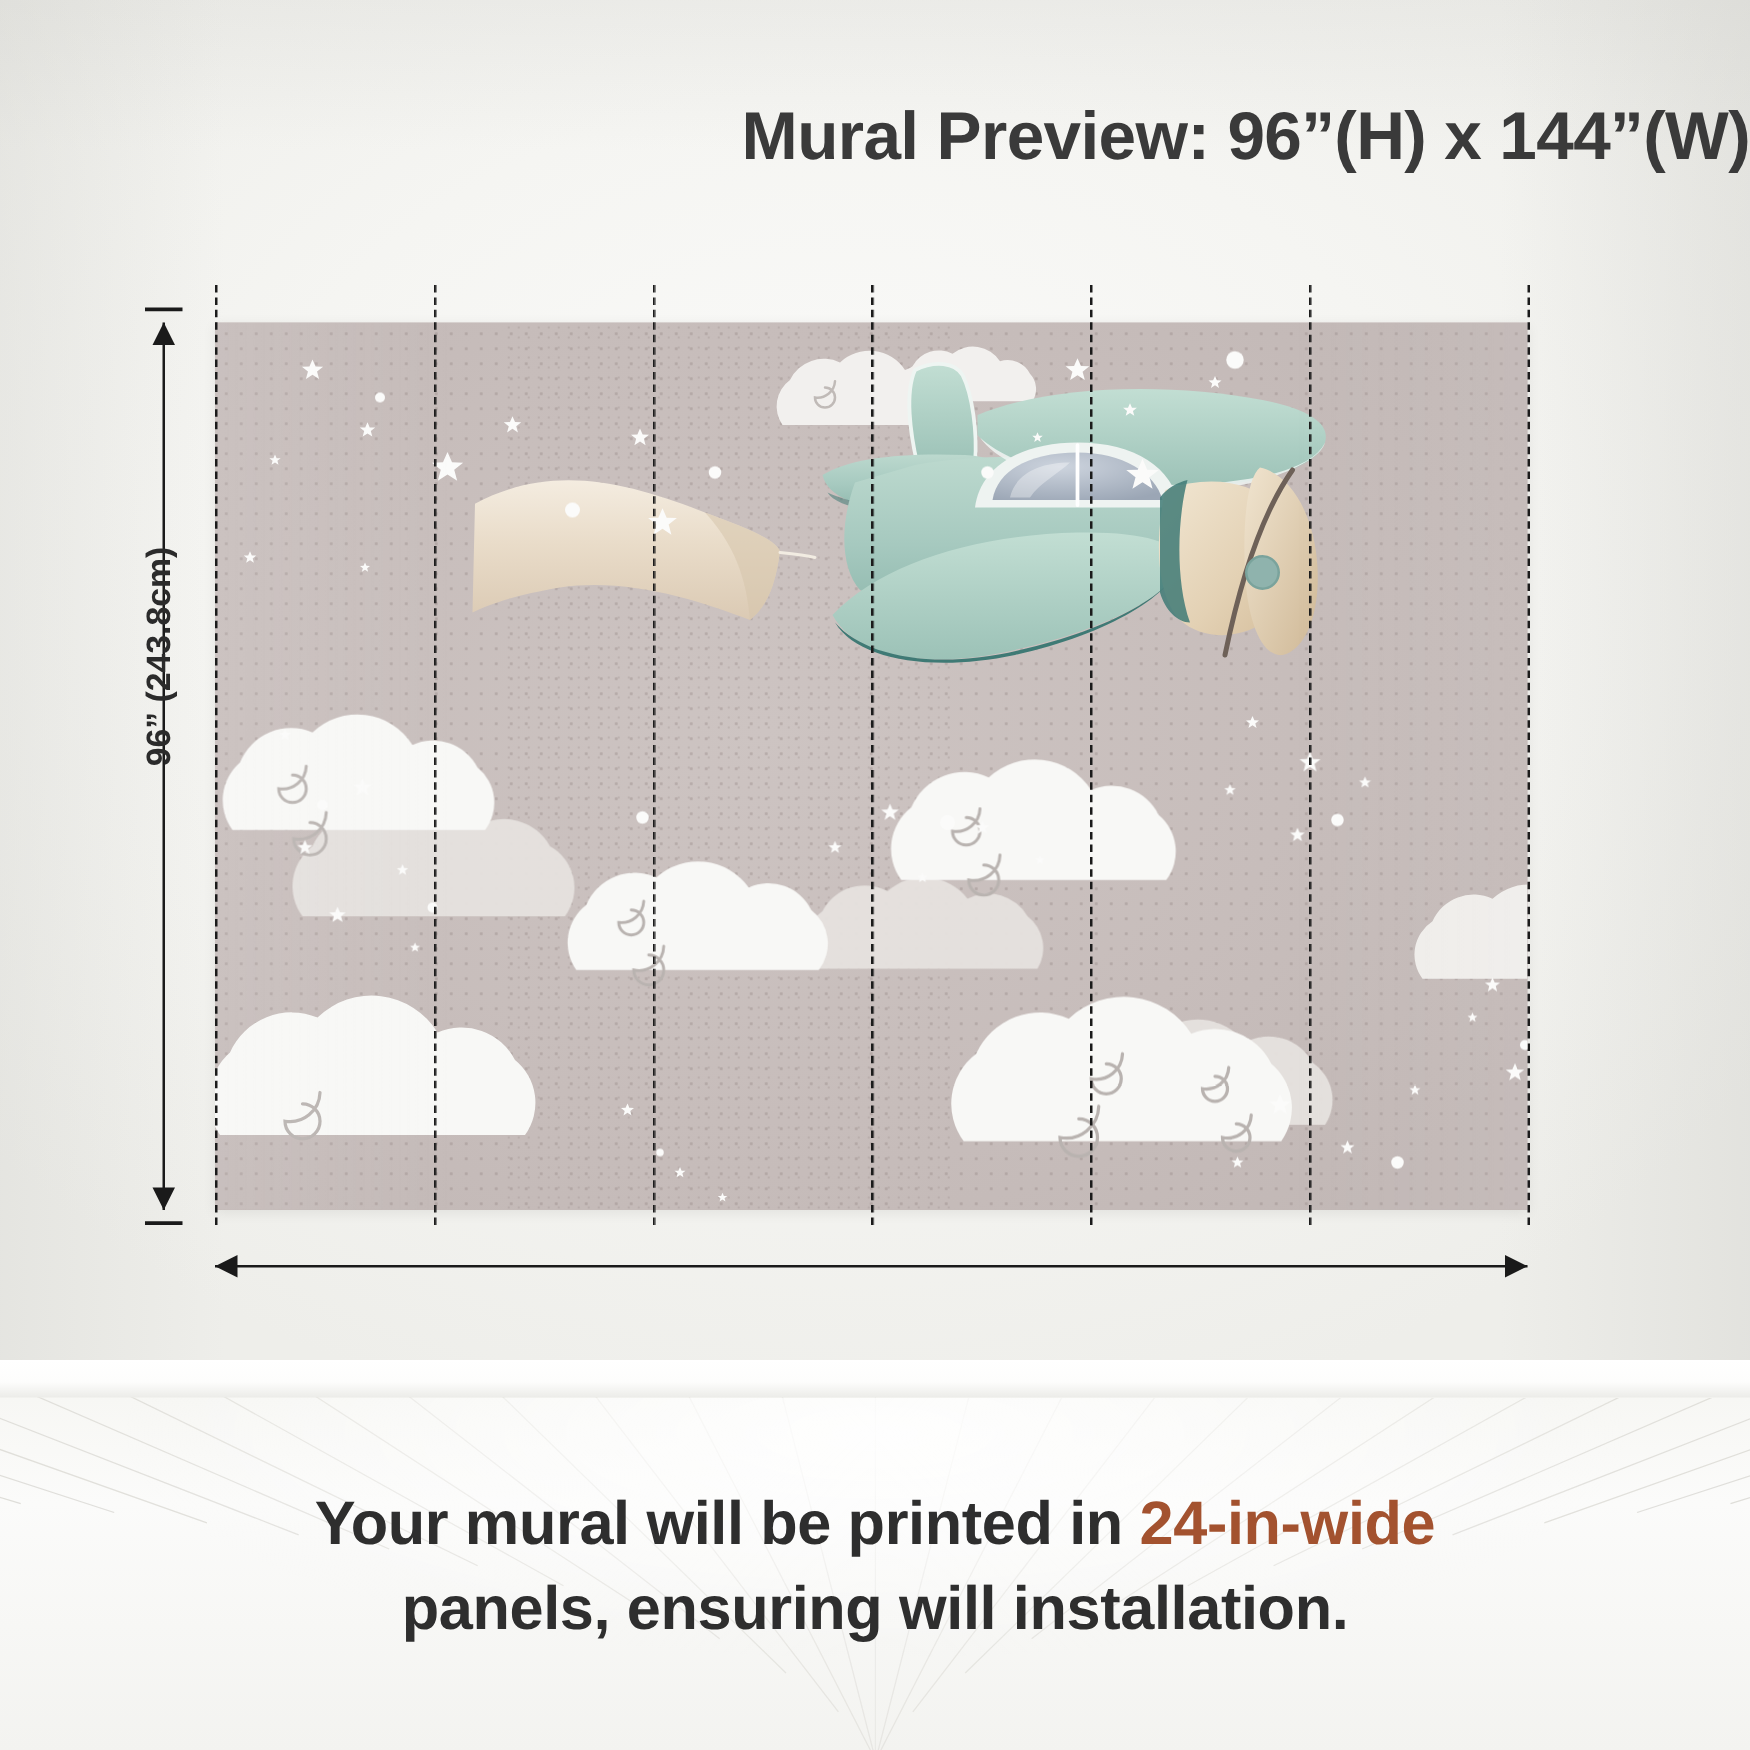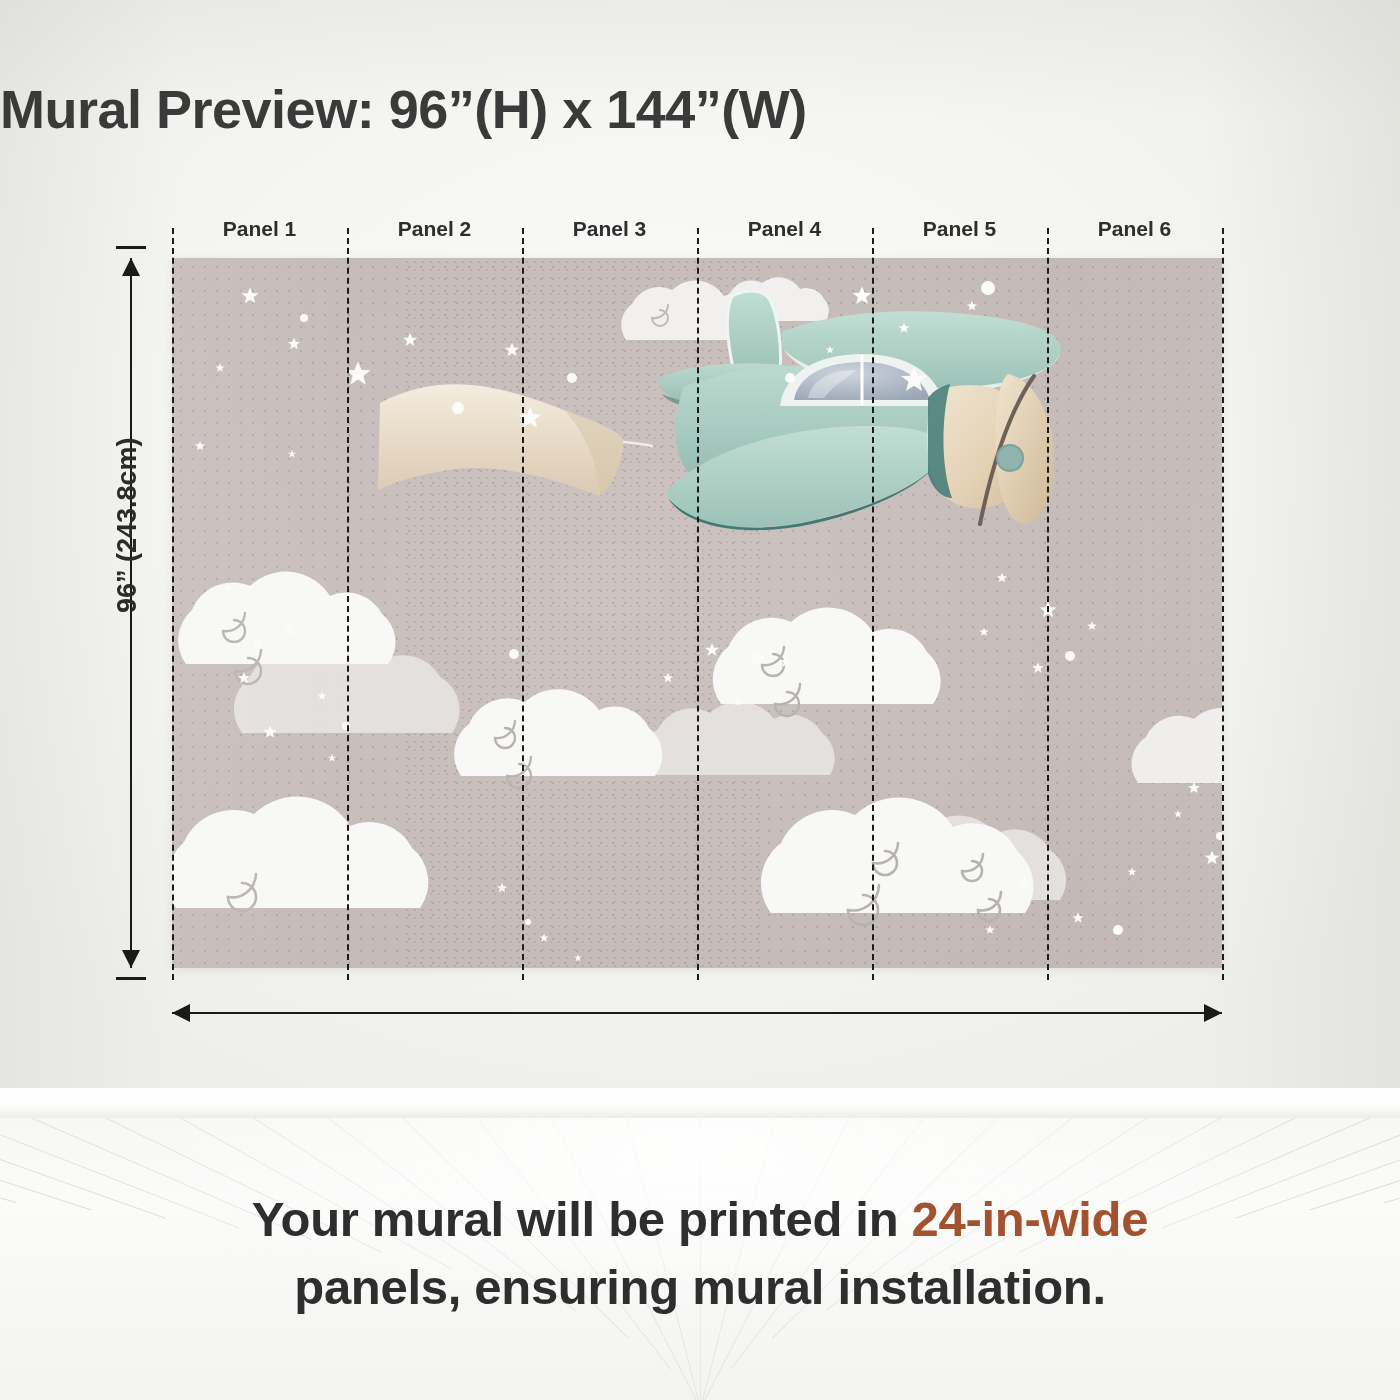--- a/index.html
+++ b/index.html
@@ -63,21 +63,21 @@
   .floor-sheen {
     position: absolute; left: 0; top: 0; width: 1400px; height: 282px;
     background: radial-gradient(ellipse 800px 240px at 50% 10%, rgba(255,255,255,.85), rgba(255,255,255,0) 75%);
   }
 
   
   .title {
     position: absolute;
     left: 0; top: 78px;
     width: 1400px;
-    text-align: left;
+    text-align: right;
     font-size: 54px;
     font-weight: 700;
     color: #3a3a3a;
     letter-spacing: -0.5px;
     white-space: nowrap;
   }
 
   
   .panel-labels {
     position: absolute;
@@ -219,28 +219,20 @@
 <div id="stage">
 
   <div class="wall">
     <div class="wall-shade-t"></div>
     <div class="wall-shade-l"></div>
     <div class="wall-shade-r"></div>
   </div>
 
   <div class="title">Mural Preview: 96”(H) x 144”(W)</div>
 
-  <div class="panel-labels">
-    <div class="panel-label">Panel 1</div>
-    <div class="panel-label">Panel 2</div>
-    <div class="panel-label">Panel 3</div>
-    <div class="panel-label">Panel 4</div>
-    <div class="panel-label">Panel 5</div>
-    <div class="panel-label">Panel 6</div>
-  </div>
 
   <div class="mural-frame">
     <div class="mural-bg"></div>
     <div class="mural-dots"></div>
     <div class="mural-dots2"></div>
 
     <svg width="1050" height="710" viewBox="0 0 1050 710" style="position:absolute;left:0;top:0;">
       <defs>
         <linearGradient id="gBody" x1="0" y1="0" x2="0" y2="1">
           <stop offset="0%" stop-color="#bcd9ce"></stop>
@@ -520,16 +512,16 @@
         <div class="plank" style="left: 1469.23px; transform: rotate(68.6942deg); opacity: 0.6;"></div>
         <div class="plank" style="left: 1546.15px; transform: rotate(70.4783deg); opacity: 0.63;"></div>
         <div class="plank" style="left: 1623.08px; transform: rotate(71.9958deg); opacity: 0.66;"></div>
         <div class="plank" style="left: 1700px; transform: rotate(73.3008deg); opacity: 0.69;"></div>
       </div>
     <div class="floor-sheen"></div>
   </div>
 
   <div class="caption">
     <div><span>Your mural will be printed in </span><span class="accent">24-in-wide</span></div>
-    <div>panels, ensuring mural installation.</div>
+    <div>panels, ensuring will installation.</div>
   </div>
 
 </div>
 
 </body></html>

